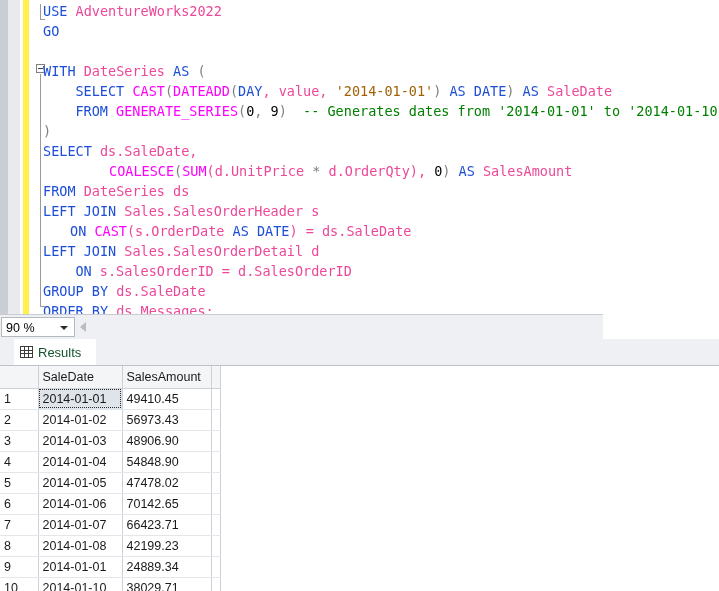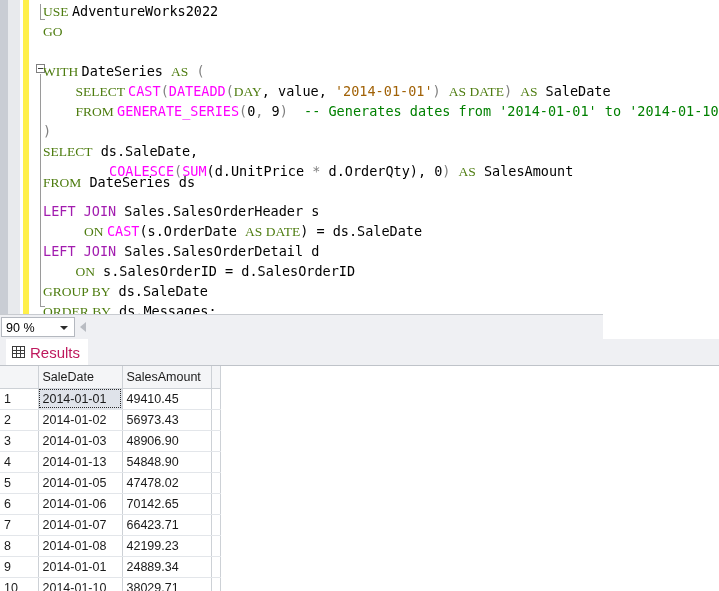--- a/index.html
+++ b/index.html
@@ -71,27 +71,27 @@
     height: 20px;
     line-height: 20px;
     white-space: pre;
     font-family: "DejaVu Sans Mono", "Liberation Mono", monospace;
     font-size: 13.5px;
     color: #000000;
     letter-spacing: 0px;
   }
 
   
-  .kw   { color: #4d7c0f; font-family: Liberation Serif, serif; }
-  .kwg  { color: #a21caf; }
+  .kw   { color: #1d4ed8; }
+  .kwg  { color: #1d4ed8; }
   .fn   { color: #ff00ff; }
   .str  { color: #a16207; }
   .cmt  { color: #008000; }
   .num  { color: #000000; }
-  .pln  { color: #000000; }
+  .pln  { color: #ec4899; }
   .op   { color: #808080; }
 
   
   .fold-box {
     position: absolute;
     left: 1px;
     width: 9px; height: 9px;
     border: 1px solid #808080;
     background: #ffffff;
     box-sizing: border-box;
@@ -165,23 +165,24 @@
     background: #eff0f3;
   }
   .tab {
     position: absolute;
     top: 0;
     height: 26px;
     box-sizing: border-box;
     display: flex;
     align-items: center;
     padding: 0 8px 0 6px;
-    font-size: 15px;
-    color: #be185d;
+    font-size: 13px;
+    color: #14532d;
     cursor: default;
+    margin-left: 8px;
   }
   .tab.active {
     background: #ffffff;
   }
   .tab .tab-label { margin-left: 5px; }
 
   
   .ico-grid {
     width: 13px; height: 12px;
     border: 1px solid #3c3c3c;
@@ -305,23 +306,23 @@
     <div id="code-lines">
         <div class="code-line" style="top: 1px; margin-left: 0px;"><span class="kw">USE </span><span class="pln">AdventureWorks2022</span></div>
         <div class="code-line" style="top: 21px; margin-left: 0px;"><span class="kw">GO</span></div>
         <div class="code-line" style="top: 41px; margin-left: 0px;"></div>
         <div class="code-line" style="top: 61px; margin-left: 0px;"><span class="kw">WITH </span><span class="pln">DateSeries </span><span class="kw">AS</span><span class="op"> (</span></div>
         <div class="code-line" style="top: 81px; margin-left: 32.48px;"><span class="kw">SELECT </span><span class="fn">CAST</span><span class="op">(</span><span class="fn">DATEADD</span><span class="op">(</span><span class="kw">DAY</span><span class="pln">, value, </span><span class="str">'2014-01-01'</span><span class="op">) </span><span class="kw">AS DATE</span><span class="op">) </span><span class="kw">AS</span><span class="pln"> SaleDate</span></div>
         <div class="code-line" style="top: 101px; margin-left: 32.48px;"><span class="kw">FROM </span><span class="fn">GENERATE_SERIES</span><span class="op">(</span><span class="num">0</span><span class="op">, </span><span class="num">9</span><span class="op">)  </span><span class="cmt">-- Generates dates from '2014-01-01' to '2014-01-10'</span></div>
         <div class="code-line" style="top: 121px; margin-left: 0px;"><span class="op">)</span></div>
         <div class="code-line" style="top: 141px; margin-left: 0px;"><span class="kw">SELECT</span><span class="pln"> ds.SaleDate,</span></div>
         <div class="code-line" style="top: 161px; margin-left: 66px; text-align: right;"><span class="fn">COALESCE</span><span class="op">(</span><span class="fn">SUM</span><span class="pln">(d.UnitPrice </span><span class="op">*</span><span class="pln"> d.OrderQty), </span><span class="num">0</span><span class="op">) </span><span class="kw">AS</span><span class="pln"> SalesAmount</span></div>
-        <div class="code-line" style="top: 172px; margin-left: 0px;"><span class="kw">FROM</span><span class="pln"> DateSeries ds</span></div>
+        <div class="code-line" style="top: 181px; margin-left: 0px;"><span class="kw">FROM</span><span class="pln"> DateSeries ds</span></div>
         <div class="code-line" style="top: 201px; margin-left: 0px;"><span class="kwg">LEFT JOIN</span><span class="pln"> Sales.SalesOrderHeader s</span></div>
-        <div class="code-line" style="top: 221px; margin-left: 41px;"><span class="kw">ON </span><span class="fn">CAST</span><span class="pln">(s.OrderDate </span><span class="kw">AS DATE</span><span class="pln">) = ds.SaleDate</span></div>
+        <div class="code-line" style="top: 221px; margin-left: 27px;"><span class="kw">ON </span><span class="fn">CAST</span><span class="pln">(s.OrderDate </span><span class="kw">AS DATE</span><span class="pln">) = ds.SaleDate</span></div>
         <div class="code-line" style="top: 241px; margin-left: 0px;"><span class="kwg">LEFT JOIN</span><span class="pln"> Sales.SalesOrderDetail d</span></div>
         <div class="code-line" style="top: 261px; margin-left: 32.48px;"><span class="kw">ON</span><span class="pln"> s.SalesOrderID = d.SalesOrderID</span></div>
         <div class="code-line" style="top: 281px; margin-left: 0px;"><span class="kw">GROUP BY</span><span class="pln"> ds.SaleDate</span></div>
         <div class="code-line" style="top: 301px; margin-left: 0px;"><span class="kw">ORDER BY</span><span class="pln"> ds.Messages;</span></div>
       </div>
   </div>
 </div>
 
 <div id="zoom-bar">
   <div class="zoom-combo">
@@ -362,21 +363,21 @@
           <td class="col-pad"></td>
         </tr>
         <tr>
           <td class="col-rownum">3</td>
           <td class="col-date">2014-01-03</td>
           <td class="col-amt">48906.90</td>
           <td class="col-pad"></td>
         </tr>
         <tr>
           <td class="col-rownum">4</td>
-          <td class="col-date">2014-01-13</td>
+          <td class="col-date">2014-01-04</td>
           <td class="col-amt">54848.90</td>
           <td class="col-pad"></td>
         </tr>
         <tr>
           <td class="col-rownum">5</td>
           <td class="col-date">2014-01-05</td>
           <td class="col-amt">47478.02</td>
           <td class="col-pad"></td>
         </tr>
         <tr>

